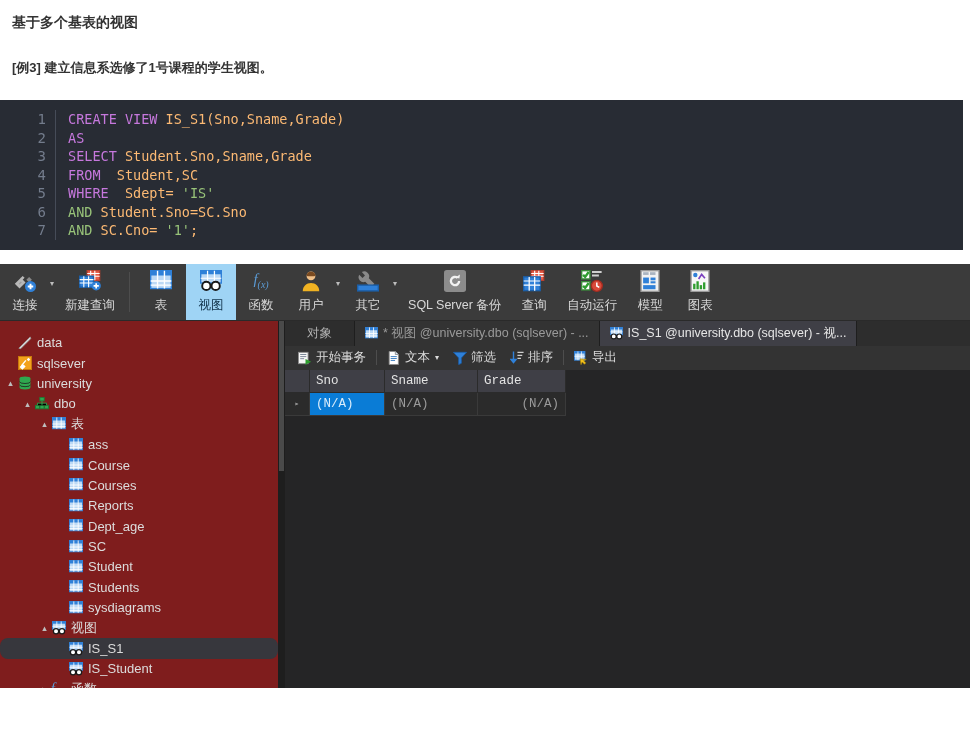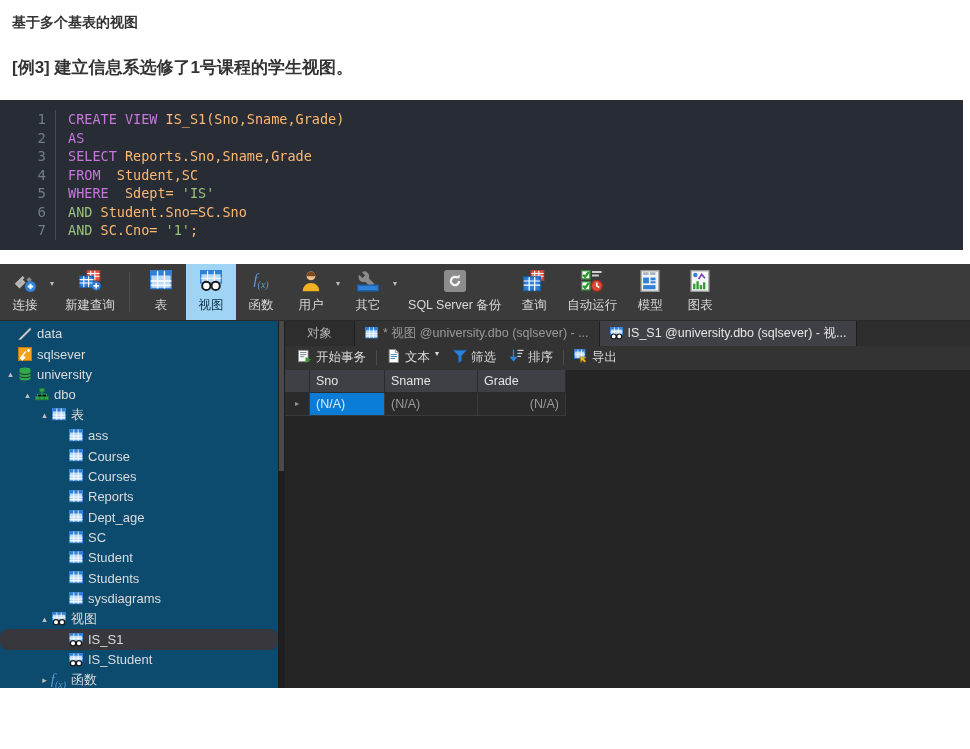--- a/index.html
+++ b/index.html
@@ -8,21 +8,21 @@
     font-family:"Liberation Sans","DejaVu Sans",sans-serif;
     -webkit-font-smoothing:antialiased;
   }
   
   .doc{padding:0 12px;}
   .doc-h{
     font-size:14px;font-weight:bold;color:#333;
     margin:12px 0 0 0;line-height:20px;
   }
   .doc-p{
-    font-size:17px;font-weight:bold;color:#333;
+    font-size:13px;font-weight:bold;color:#333;
     margin:26px 0 0 0;line-height:20px;
   }
 
   
   .codewrap{
     margin-top:22px;background:#282c34;width:963px;
     padding:10px 0 10px 0;position:relative;
   }
   .codeline{display:flex;align-items:center;height:18.5px;}
   .gutter{
@@ -60,22 +60,22 @@
   .tb-sep{width:1px;background:#4d4d4d;margin:8px 6px;}
   .caret{
     display:flex;align-items:center;color:#bdbdbd;font-size:8px;
     padding:0 3px 16px 0;
   }
   .icowrap{height:26px;display:flex;align-items:center;justify-content:center;}
 
   
   .body{display:flex;height:368px;}
   .tree{
-    width:278px;background:#0c4a6e;overflow:hidden;position:relative;flex:0 0 auto;
-    padding-top:3px;
+    width:278px;background:#7f1d1d;overflow:hidden;position:relative;flex:0 0 auto;
+    padding-top:12px;
   }
   .scrollgut{width:7px;background:#1e1e1e;flex:0 0 auto;position:relative;}
   .scrollthumb{position:absolute;left:1px;top:0;width:5px;height:150px;background:#4a4a4a;}
   .right{flex:1 1 auto;background:#4d7c0f;position:relative;}
 
   .trow{
     display:flex;align-items:center;height:20.4px;color:#dcdcdc;font-size:13px;
     white-space:nowrap;padding-left:4px;
   }
   .trow.sel{background:#37373d;border-radius:8px;}
@@ -95,27 +95,27 @@
   .tab.obj{background:#2d2d2d;color:#b4b4b4;padding:0 22px;}
   .tab.mid{background:#333333;}
   .tab.active{background:#3f3f46;color:#e6e6e6;}
   .tabico{margin-right:5px;display:flex;align-items:center;}
 
   
   .actions{
     height:24px;background:#333333;display:flex;align-items:center;
     color:#dcdcdc;font-size:12.5px;padding-left:6px;
   }
-  .act{display:flex;align-items:flex-start;padding:0 7px;white-space:nowrap;}
+  .act{display:flex;align-items:center;padding:0 7px;white-space:nowrap;}
   .act .ail{margin-left:4px;}
   .act-sep{width:1px;height:15px;background:#4d4d4d;margin:0 3px;}
 
   
   .gridarea{background:#252526;height:319px;position:relative;}
-  .gtable{border-collapse:collapse;font-size:12.5px;}
+  .gtable{border-collapse:collapse;font-size:12.5px;font-family:Liberation Mono, monospace;}
   .gtable th{
     background:#3f3f46;color:#e3e3e3;font-weight:normal;text-align:left;
     padding:2px 6px;border-right:1px solid #2b2b2b;border-bottom:1px solid #2b2b2b;
     height:18px;
   }
   .gtable td{
     background:#2b2b2b;color:#9a9a9a;padding:2px 6px;height:18px;
     border-right:1px solid #3a3a3a;border-bottom:1px solid #3a3a3a;
   }
   .gtable td.selcell{background:#0a7cd6;color:#d9ecfb;}
@@ -139,21 +139,21 @@
       <div class="code"><span class="kw">CREATE VIEW </span><span class="pl">IS_S1(Sno,Sname,Grade)</span></div>
     </div>
     <div class="codeline">
       <div class="gutter">2</div>
       <div class="vbar"></div>
       <div class="code"><span class="kw">AS</span></div>
     </div>
     <div class="codeline">
       <div class="gutter">3</div>
       <div class="vbar"></div>
-      <div class="code"><span class="kw">SELECT </span><span class="pl">Reports.Sno,Sname,Grade</span></div>
+      <div class="code"><span class="kw">SELECT </span><span class="pl">Student.Sno,Sname,Grade</span></div>
     </div>
     <div class="codeline">
       <div class="gutter">4</div>
       <div class="vbar"></div>
       <div class="code"><span class="kw">FROM</span><span class="pl">  Student,SC</span></div>
     </div>
     <div class="codeline">
       <div class="gutter">5</div>
       <div class="vbar"></div>
       <div class="code"><span class="kw">WHERE</span><span class="pl">  Sdept= </span><span class="str">'IS'</span></div>

